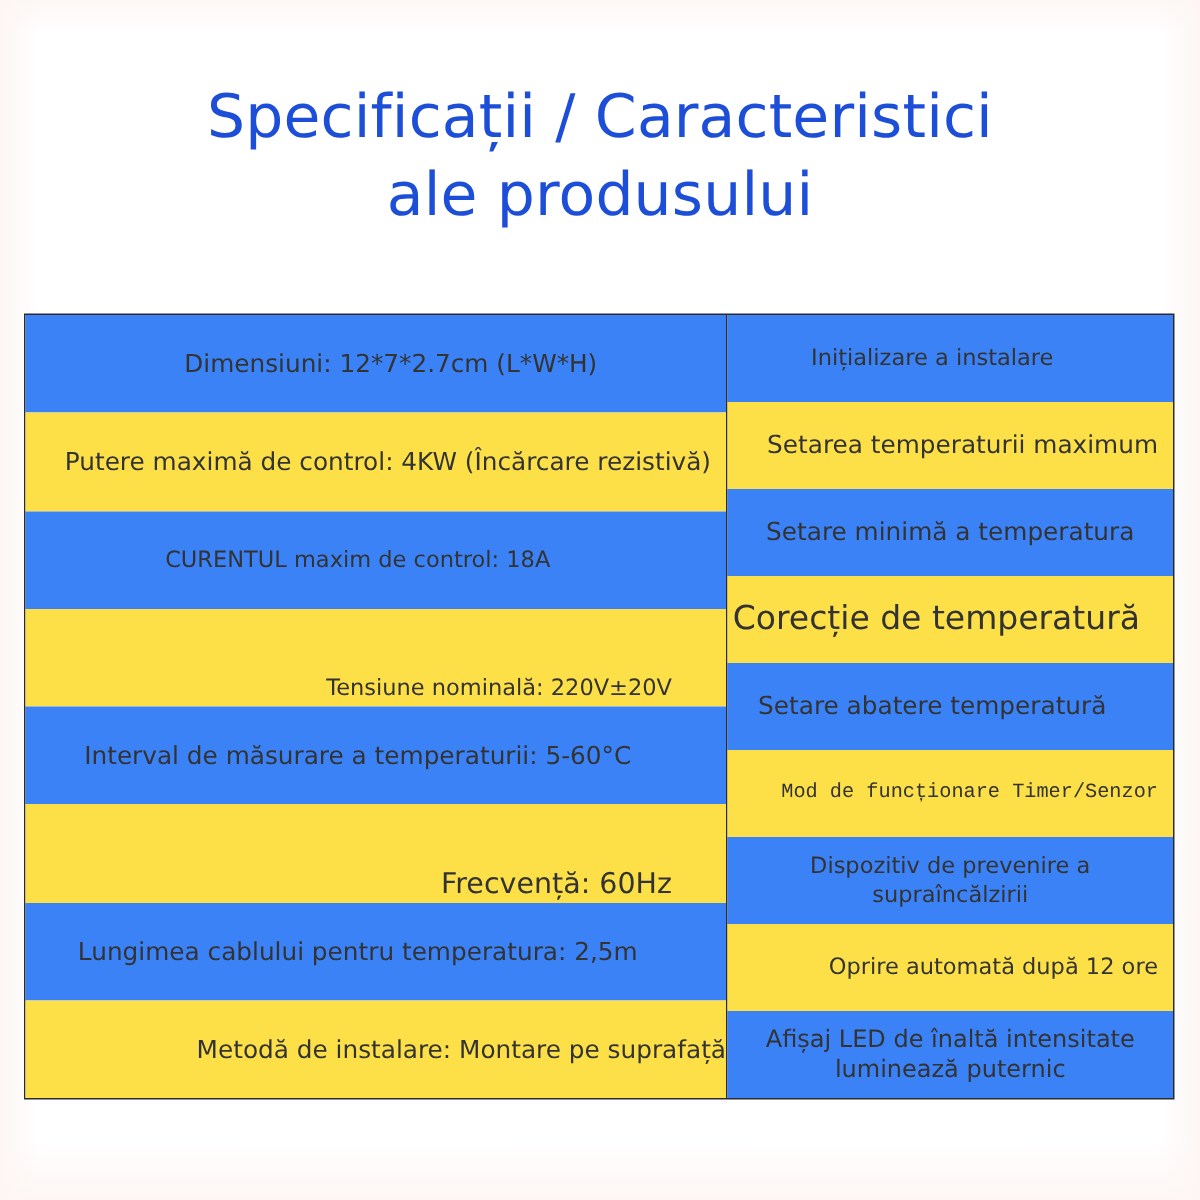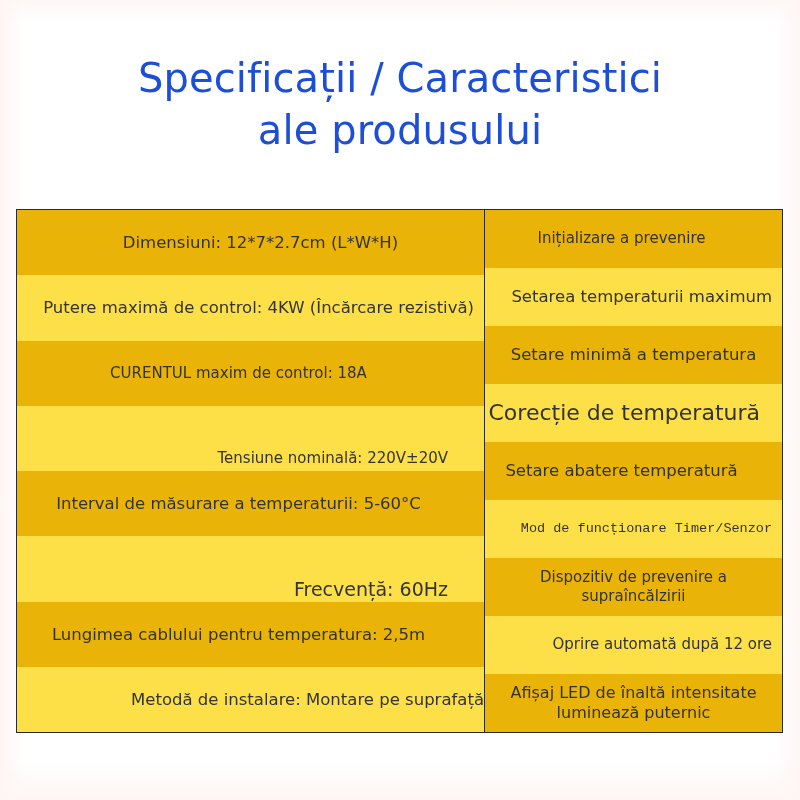--- a/index.html
+++ b/index.html
@@ -80,21 +80,21 @@
     flex: 1 1 0;
     display: flex;
     align-items: center;
     justify-content: center;
     box-sizing: border-box;
     padding: 0 10px;
     text-align: center;
     color: #333333;
     overflow: hidden;
   }
-  .row.shade  { background: #eab308; }
+  .row.shade  { background: #3b82f6; }
   .row.plain  { background: #fde047; justify-content: flex-end; }
 
   .row .cell-text {
     display: block;
     line-height: 1.28;
     color: #333333;
   }
 
   
   .fs-xs  .cell-text { font-size: 16px; }
@@ -145,21 +145,21 @@
       <div class="row shade fs-lg nudge-l">
         <span class="cell-text">Lungimea cablului pentru temperatura: 2,5m</span>
       </div>
       <div class="row plain fs-lg nudge-r">
         <span class="cell-text">Metodă de instalare: Montare pe suprafață</span>
       </div>
     </div>
 
     <div class="col col-right">
       <div class="row shade fs-md nudge-l">
-        <span class="cell-text">Inițializare a prevenire</span>
+        <span class="cell-text">Inițializare a instalare</span>
       </div>
       <div class="row plain fs-lg">
         <span class="cell-text">Setarea temperaturii maximum</span>
       </div>
       <div class="row shade fs-lg">
         <span class="cell-text">Setare minimă a temperatura</span>
       </div>
       <div class="row plain fs-xxl nudge-l">
         <span class="cell-text">Corecție de temperatură</span>
       </div>

